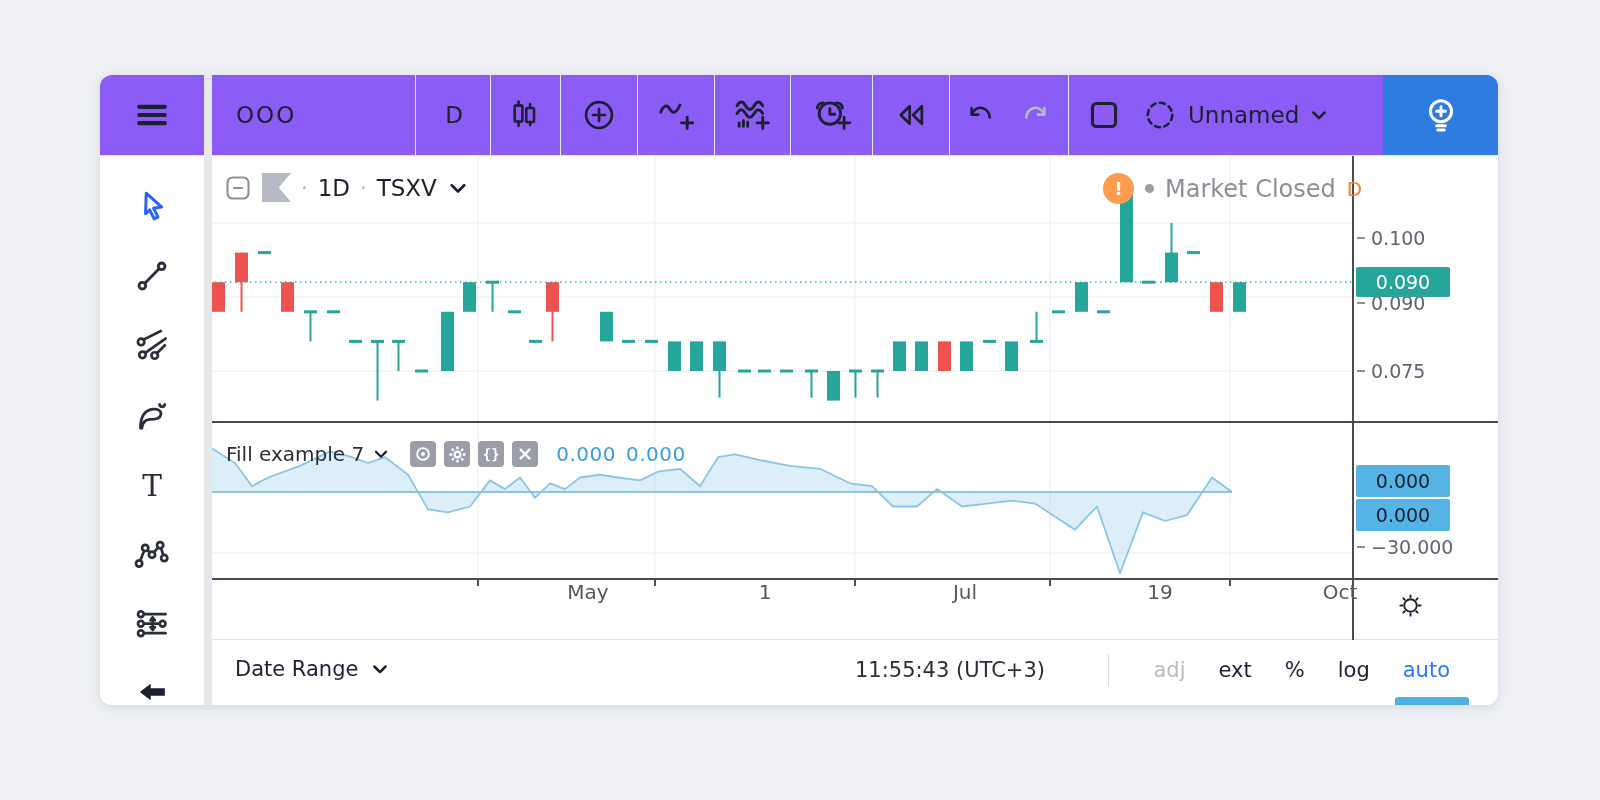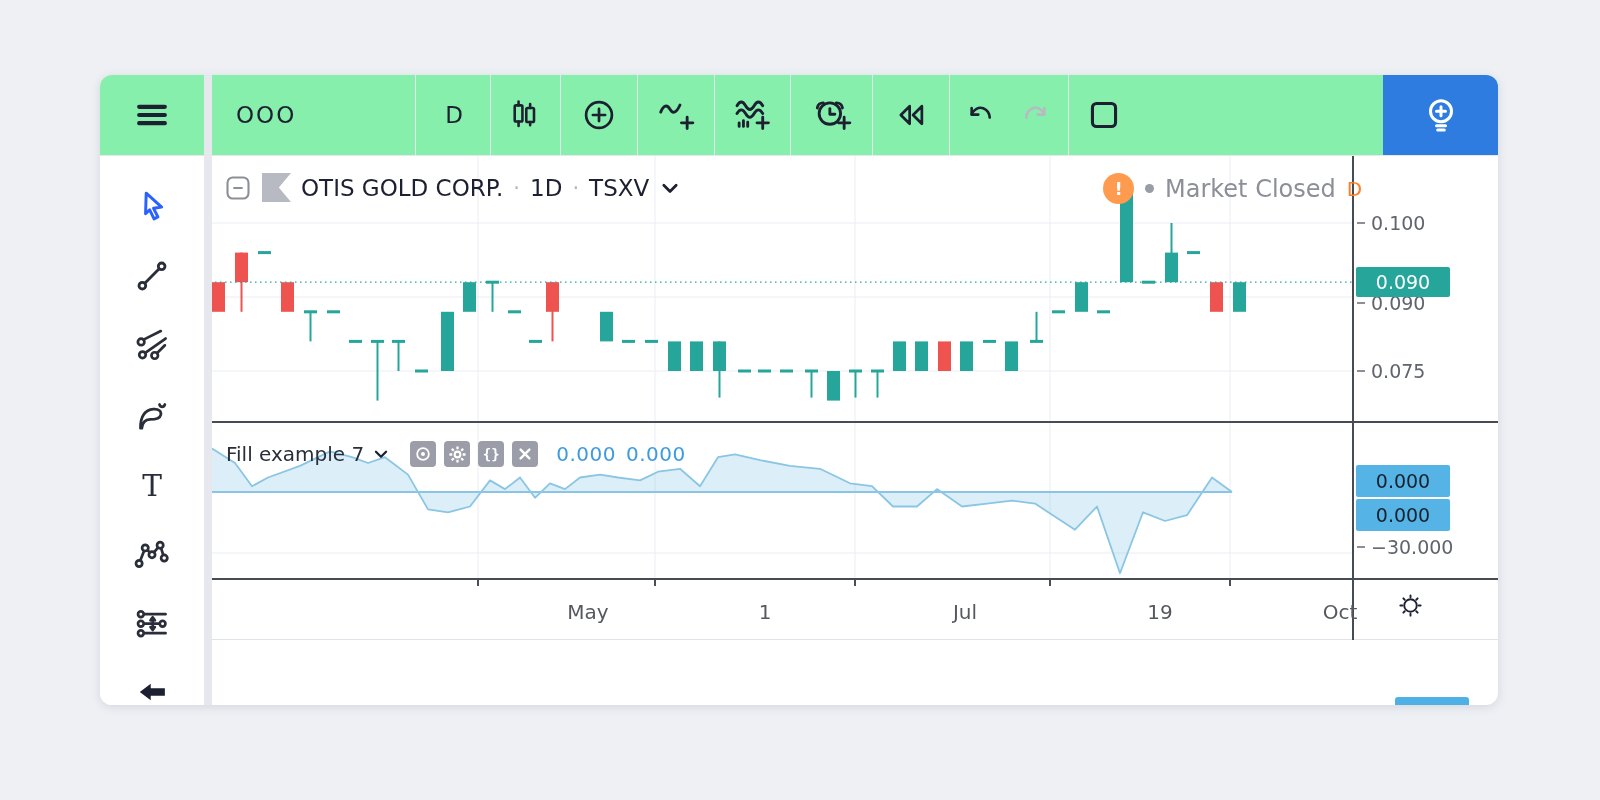--- a/index.html
+++ b/index.html
@@ -2,21 +2,21 @@
 <html><head>
 <meta charset="utf-8">
 <style>
   html,body{margin:0;padding:0;width:1600px;height:800px;overflow:hidden;
     background:#eef0f4;font-family:"DejaVu Sans","Liberation Sans",sans-serif;color:#2a2e39;}
   .card{position:absolute;left:100px;top:75px;width:1398px;height:630px;background:#fff;
     border-radius:12px;overflow:hidden;box-shadow:0 2px 10px rgba(90,98,120,.18);}
   .abs{position:absolute;}
   svg{display:block;}
   
-  .toolbar{position:absolute;left:0;top:0;width:100%;height:80px;background:#86efac;border-bottom:1px solid #e6e8ef;z-index:30;}
+  .toolbar{position:absolute;left:0;top:0;width:100%;height:80px;background:#8b5cf6;border-bottom:1px solid #e6e8ef;z-index:30;}
   .tb-div{position:absolute;top:0;height:80px;width:1px;background:#e4e6ec;}
   .tb-btn{position:absolute;top:0;height:80px;display:flex;align-items:center;justify-content:center;cursor:pointer;}
   .tb-text{font-size:23px;color:#1c2030;}
   .stroke-i{stroke:#1c2030;fill:none;stroke-width:2;stroke-linecap:round;stroke-linejoin:round;}
   .v-band{position:absolute;left:104px;top:0;width:8px;height:630px;background:#e6e8ed;z-index:40;}
   .blue-btn{position:absolute;left:1283px;top:0;width:115px;height:80px;background:#2e7ce0;
     display:flex;align-items:center;justify-content:center;cursor:pointer;z-index:31;}
   
   .side-btn{position:absolute;left:0;width:104px;height:58px;display:flex;align-items:center;justify-content:center;cursor:pointer;background:#fff;z-index:20;}
   .side-i{stroke:#2a2e39;fill:none;stroke-width:2.2;stroke-linecap:round;stroke-linejoin:round;}
@@ -45,21 +45,21 @@
     justify-content:center;cursor:pointer;}
   .ind-vals{font-size:20px;color:#3f9be0;margin-left:10px;letter-spacing:.5px;}
   .ind-vals span{margin-right:10px;}
   
   .right-axis{position:absolute;left:1254px;top:80px;width:144px;height:485px;z-index:13;}
   .axis-tick{position:absolute;left:3px;padding-left:14px;font-size:19px;color:#60646e;line-height:22px;}
   .axis-tick::before{content:"";position:absolute;left:0;top:10px;width:8px;height:2px;background:#8c8f98;}
   .axis-badge{position:absolute;left:2px;width:94px;height:30px;display:flex;align-items:center;
     justify-content:center;font-size:19px;border-radius:2px;}
   
-  .time-axis{position:absolute;left:110px;top:508px;width:1142px;height:50px;z-index:13;}
+  .time-axis{position:absolute;left:110px;top:488px;width:1142px;height:50px;z-index:13;}
   .time-label{position:absolute;top:17px;width:80px;margin-left:-40px;text-align:center;font-size:20px;color:#55585f;}
   
   .bottom{position:absolute;left:110px;top:565px;width:1288px;height:65px;background:#fff;z-index:14;}
   .daterange{position:absolute;left:25px;top:17px;display:flex;align-items:center;gap:12px;font-size:21px;color:#1c2030;cursor:pointer;}
   .clock{position:absolute;left:645px;top:18px;font-size:21px;color:#2a2e39;}
   .bb-div{position:absolute;left:898px;top:14px;width:1px;height:32px;background:#d9dce2;}
   .toggles{position:absolute;right:48px;top:18px;display:flex;gap:33px;font-size:21px;}
   .toggle{color:#1c2030;cursor:pointer;}
   .toggle.disabled{color:#b8bcc5;}
   .toggle.active{color:#2979ff;}
@@ -153,20 +153,29 @@
       </svg>
     </div>
     <div class="tb-div" style="left:968px"></div>
 
     <div class="tb-btn" style="left:972px;width:64px">
       <svg width="38" height="38" viewBox="0 0 28 28" class="stroke-i" style="stroke-width:2.3">
         <rect x="5.5" y="5.5" width="17" height="17" rx="3"></rect>
       </svg>
     </div>
 
+    <div class="tb-btn" style="left:1042px;width:238px;justify-content:flex-start;gap:10px">
+      <svg width="36" height="36" viewBox="0 0 28 28" class="stroke-i">
+        <circle cx="14" cy="14" r="9.5" stroke-dasharray="4 3.4"></circle>
+      </svg>
+      <span class="tb-text">Unnamed</span>
+      <svg width="20" height="20" viewBox="0 0 16 16" class="stroke-i">
+        <path d="M3.5 6l4.5 4.5L12.5 6"></path>
+      </svg>
+    </div>
 
     <div class="blue-btn">
       <svg width="42" height="42" viewBox="0 0 28 28" style="stroke:#fff;fill:none;stroke-width:2;stroke-linecap:round">
         <circle cx="14" cy="11.5" r="7"></circle>
         <path d="M14 8.5v6M11 11.5h6"></path>
         <path d="M11 21.2h6M11.8 24h4.4"></path>
       </svg>
     </div>
   </div>
 
@@ -311,21 +320,20 @@
   <div class="sep-dark" style="top:503px"></div>
   <div class="sep-light" style="top:564px"></div>
   <div class="vline"></div>
 
   <div class="legend">
     <svg width="28" height="28" viewBox="0 0 24 24" style="stroke:#8c8f98;fill:none;stroke-width:1.8">
       <rect x="3" y="3" width="18" height="18" rx="4.5"></rect>
         <path d="M8 12h8"></path>
     </svg>
     <div class="logo-ph"></div>
-    <span class="legend-title">OTIS GOLD CORP.</span>
     <span class="legend-dim">·</span>
     <span class="legend-title">1D</span>
     <span class="legend-dim">·</span>
     <span class="legend-title">TSXV</span>
     <svg width="22" height="22" viewBox="0 0 16 16" class="stroke-i">
       <path d="M3.5 6l4.5 4.5L12.5 6"></path>
     </svg>
   </div>
 
 
@@ -371,32 +379,49 @@
     </div>
   </div>
 
   <div class="right-axis" id="right-axis">
     <svg class="abs" style="left:43px;top:437px" width="27" height="27" viewBox="0 0 28 28">
       <circle cx="14" cy="14" r="6.5" stroke="#1c2030" stroke-width="2" fill="none"></circle>
       <g stroke="#1c2030" stroke-width="2" stroke-linecap="round">
         <path d="M14 3.5v2M14 22.5v2M3.5 14h2M22.5 14h2M6.6 6.6l1.4 1.4M20 20l1.4 1.4M21.4 6.6 20 8M8 20l-1.4 1.4"></path>
       </g>
     </svg>
-  <div class="axis-tick" style="top: 57px; text-align: right;">0.100</div>
+  <div class="axis-tick" style="top: 72px; text-align: right;">0.100</div>
       <div class="axis-tick" style="top: 137px;">0.090</div>
       <div class="axis-tick" style="top: 205px;">0.075</div>
       <div class="axis-badge" style="top: 112px; background: rgb(38, 166, 154); color: rgb(255, 255, 255);">0.090</div>
       <div class="axis-badge" style="top: 310px; height: 32px; background: rgb(85, 180, 229); color: rgb(22, 33, 46);">0.000</div>
       <div class="axis-badge" style="top: 344px; height: 32px; background: rgb(85, 180, 229); color: rgb(22, 33, 46);">0.000</div>
       <div class="axis-tick" style="top: 381px;">−30.000</div>
     </div>
 
   <div class="time-axis" id="time-axis">
       <div class="time-label" style="left: 378px;">May</div>
       <div class="time-label" style="left: 555px;">1</div>
       <div class="time-label" style="left: 755px;">Jul</div>
       <div class="time-label" style="left: 950px;">19</div>
       <div class="time-label" style="left: 1130px;">Oct</div>
     </div>
 
+  <div class="bottom">
+    <div class="daterange">
+      <span>Date Range</span>
+      <svg width="20" height="20" viewBox="0 0 16 16" class="stroke-i">
+        <path d="M3.5 6l4.5 4.5L12.5 6"></path>
+      </svg>
+    </div>
+    <span class="clock">11:55:43 (UTC+3)</span>
+    <div class="bb-div"></div>
+    <div class="toggles" id="toggles">
+        <span class="toggle disabled">adj</span>
+        <span class="toggle">ext</span>
+        <span class="toggle">%</span>
+        <span class="toggle">log</span>
+        <span class="toggle active">auto</span>
+      </div>
+  </div>
 
   <div class="blue-sliver"></div>
 </div>
 
 </body></html>

